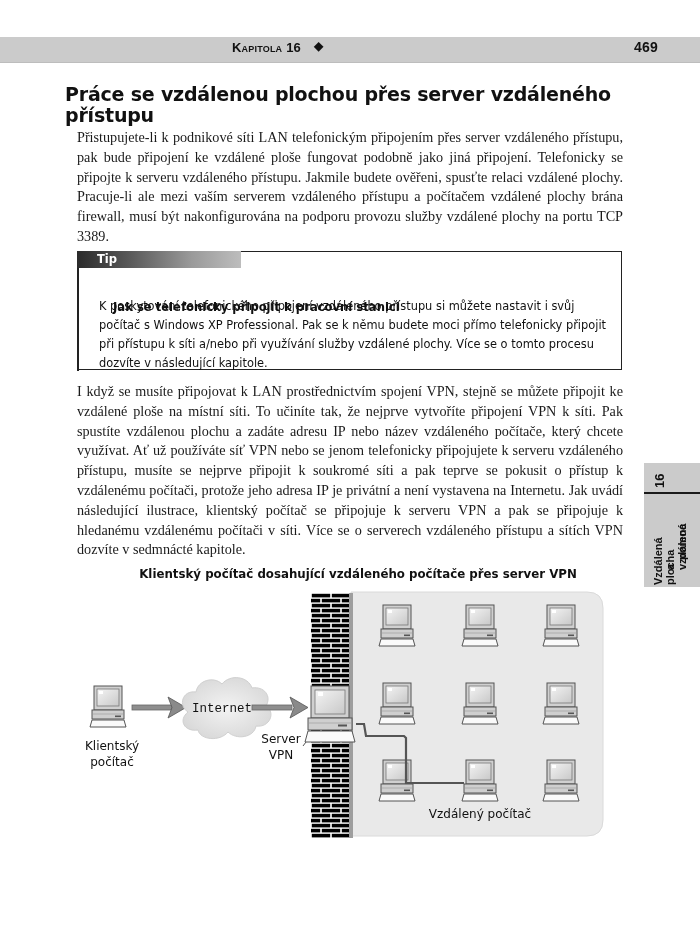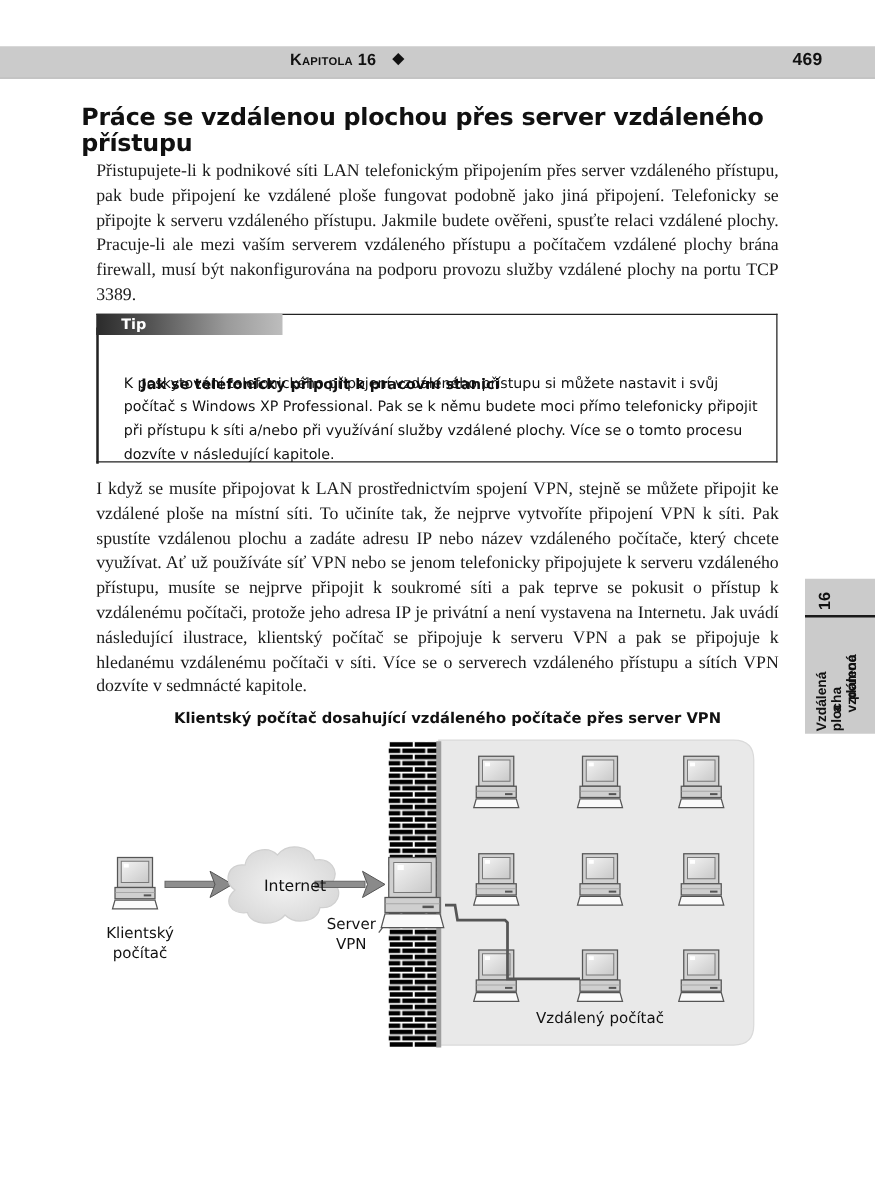--- a/index.html
+++ b/index.html
@@ -12,21 +12,21 @@
   .hdr-page { position:absolute; left:634px; top:-1px; font-size:14px; }
 
   .heading { position:absolute; left:65px; top:84px; width:560px; font-family:"DejaVu Sans", sans-serif; font-weight:bold; font-size:19px; line-height:21px; letter-spacing:-0.2px; }
 
   .para { position:absolute; left:77px; width:546px; font-family:"Liberation Serif", serif; font-size:14.2px; line-height:19.8px; text-align:justify; hyphens:manual; color:#1a1a1a; }
   .para1 { top:128px; }
   .para2 { top:382px; }
 
   .tip-box { position:absolute; left:77px; top:251px; width:545px; height:119px; border:1.5px solid #222; border-left:none; box-sizing:border-box; }
   .tip-box-left { position:absolute; left:77px; top:262px; width:1.5px; height:109px; background:#222; }
-  .tip-label { position:absolute; left:77px; top:251px; width:149px; height:17px; background:linear-gradient(to right, #2b2b2b 0%, #555 30%, #9a9a9a 70%, #bdbdbd 100%); }
+  .tip-label { position:absolute; left:77px; top:251px; width:164px; height:17px; background:linear-gradient(to right, #2b2b2b 0%, #555 30%, #9a9a9a 70%, #bdbdbd 100%); }
   .tip-label span { position:absolute; left:20px; top:1px; font-family:"DejaVu Sans", sans-serif; font-weight:bold; font-size:11.5px; color:#fff; }
   .tip-title { position:absolute; left:113px; top:276px; font-family:"DejaVu Sans", sans-serif; font-weight:bold; font-size:11.6px; color:#111;margin-top:24px; }
   .tip-body { position:absolute; left:99px; top:297px; width:512px; font-family:"DejaVu Sans", sans-serif; font-size:11.4px; line-height:19px; color:#111; }
 
   .thumb-tab { position:absolute; left:644px; top:463px; width:56px; height:124px; background:#cbcbcb; }
   .thumb-rot { position:absolute; font-family:"Liberation Sans", sans-serif; font-weight:bold; color:#111; transform-origin:0 0; }
 
   .fig-title { position:absolute; left:0; width:700px; text-align:center; top:567px; font-family:"DejaVu Sans", sans-serif; font-weight:bold; font-size:11.8px; padding-left:16px; box-sizing:border-box; }
 
   .diagram { position:absolute; left:0; top:0; width:700px; height:942px; }
@@ -150,18 +150,18 @@
     <polygon points="290,697 308,707.5 290,718 294,707.5" fill="#8a8a8a" stroke="#555" stroke-width="0.8"></polygon>
   </g>
 
   <path d="M306,742 L303,746" stroke="#555" stroke-width="1"></path>
 </svg>
 
 <div class="diag-label" style="left:80px; top:738px; width:64px;">
   <div>Klientský</div>
   <div>počítač</div>
 </div>
-<div class="diag-label" style="left:208px; top:701px; width:56px; font-size:12.5px;">Internet</div>
+<div class="diag-label" style="left:192px; top:701px; width:56px; font-size:12.5px;font-family:Liberation Mono, monospace;">Internet</div>
 <div class="diag-label" style="left:258px; top:731px; width:46px; text-align:center;">
   <div>Server</div>
   <div>VPN</div>
 </div>
 <div class="diag-label" style="left:420px; top:806px; width:120px;">Vzdálený počítač</div>
 
 </body></html>

